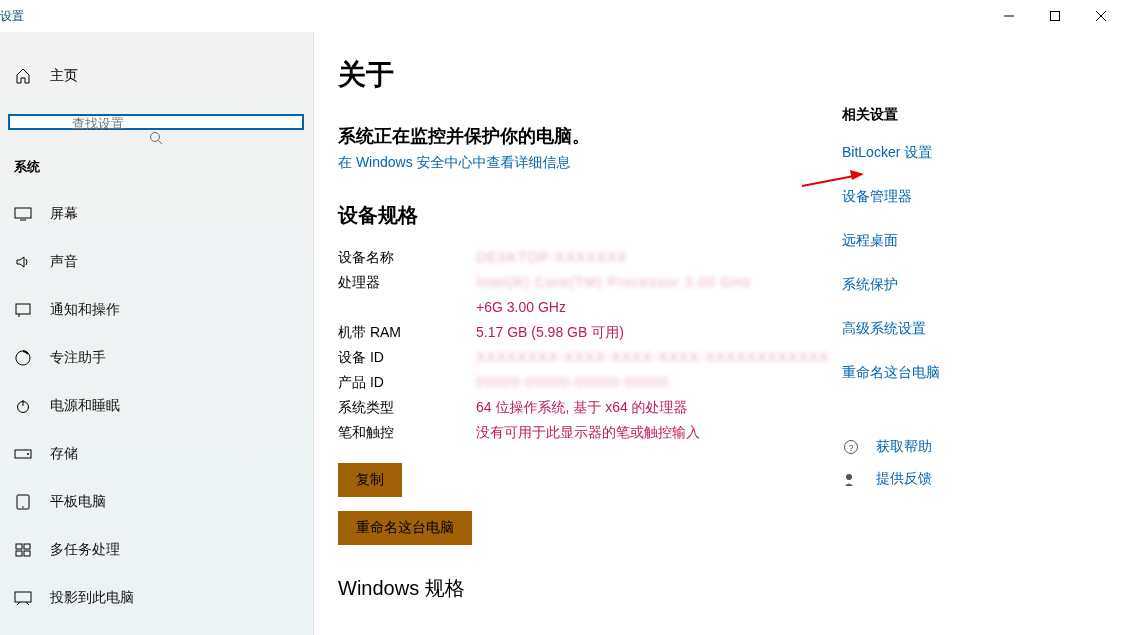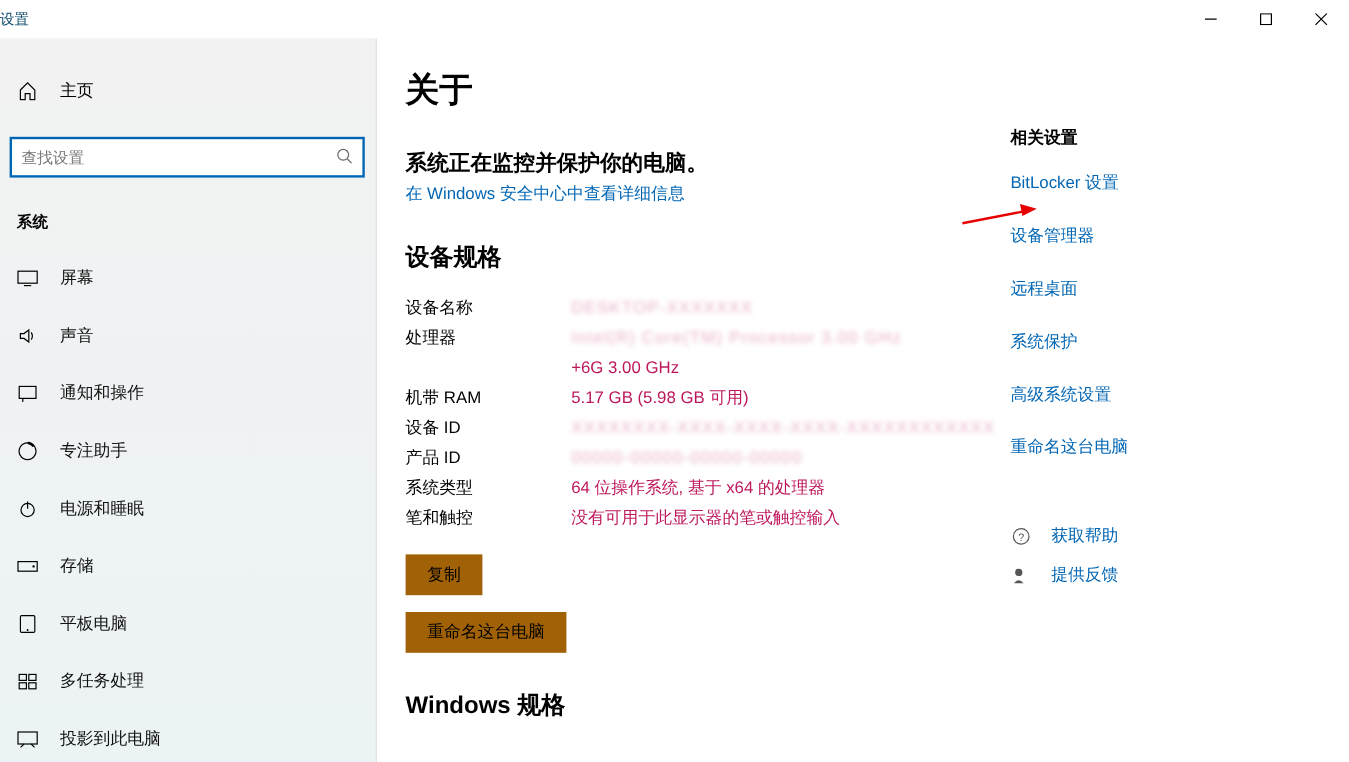--- a/index.html
+++ b/index.html
@@ -14,21 +14,21 @@
 
   .main-row { display: flex; height: calc(635px - 32px); }
 
   
   .sidebar { width: 314px; height: 100%; padding-top: 24px; border-right: 1px solid #ddd; background: linear-gradient(#f2f2f2,#ecf3f5); }
   .sidebar-inner { padding: 0 8px; }
   .home-row { display: flex; align-items: center; height: 40px; padding-left: 6px; gap: 18px; font-size: 14px; margin-bottom: 18px;}
   .home-row .icon { width: 18px; display:flex; justify-content:center; }
 
   .search-wrap { padding: 0 0 24px 0; width: 296px; }
-  .search-box { display:flex; align-items:center; height: 34px; border: 2px solid #0066b4; background: #fff; }
+  .search-box { display:flex; align-items:center; height: 16px; border: 2px solid #0066b4; background: #fff; flex-direction: column; }
   .search-box input { flex:1; border:none; outline:none; font-size: 13px; padding-left: 8px; background: transparent; }
   .search-box .search-icon { width: 30px; text-align:center; color:#555; font-size:14px; }
 
   .cat-header { font-size: 13px; font-weight: 600; padding: 4px 6px 14px 6px; }
 
   .nav { }
   .nav-item { display:flex; align-items:center; height: 48px; padding-left: 6px; gap: 18px; font-size: 14px; color:#111; }
   .nav-item .icon { width: 18px; display:flex; justify-content:center; color:#333; }
 
   
@@ -43,21 +43,21 @@
 
   h2.section-title { font-size: 20px; font-weight: 600; margin-bottom: 20px; }
 
   .spec-table { }
   .spec-row { display:flex; min-height: 25px; align-items:flex-start; font-size: 14px; }
   .spec-label { width: 138px; color:#000; }
   .spec-value { flex:1; color:#be185d; word-break: break-all; }
 
   .btn { display:inline-block; padding: 8px 18px; font-size: 14px; background: #a16207; border:none; margin-top: 14px; margin-right: 12px; cursor:pointer; }
 
-  .winspec-title { font-size: 20px; font-weight:700; margin-top: 30px; margin-bottom: 18px;}
+  .winspec-title { font-size: 20px; font-weight:400; margin-top: 30px; margin-bottom: 18px;}
 
   
   .side-header { font-size: 14px; font-weight: 600; margin-bottom: 20px; }
   .side-link { display:block; color:#0066b4; font-size:14px; margin-bottom: 26px; cursor:pointer; position:relative;}
   .side-action { display:flex; align-items:center; gap: 16px; font-size:14px; color:#0066b4; margin-bottom: 14px; cursor:pointer;}
   .side-action .sa-icon { color:#555; width:18px; display:flex; justify-content:center;}
 
   
   .red-arrow { position:absolute; pointer-events:none; }
 

